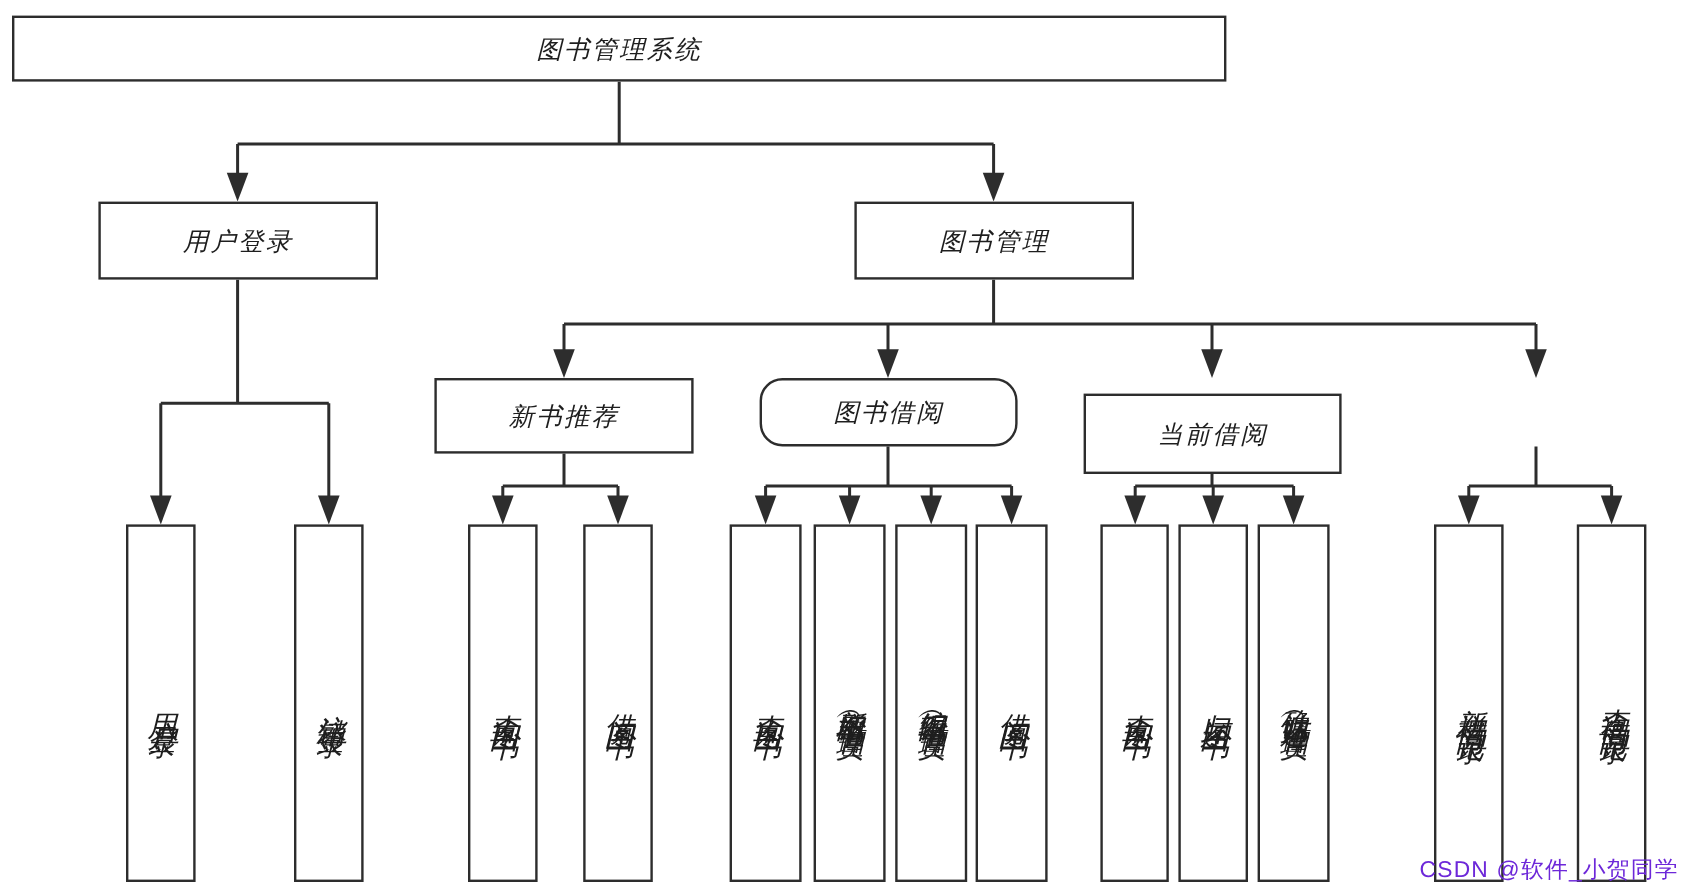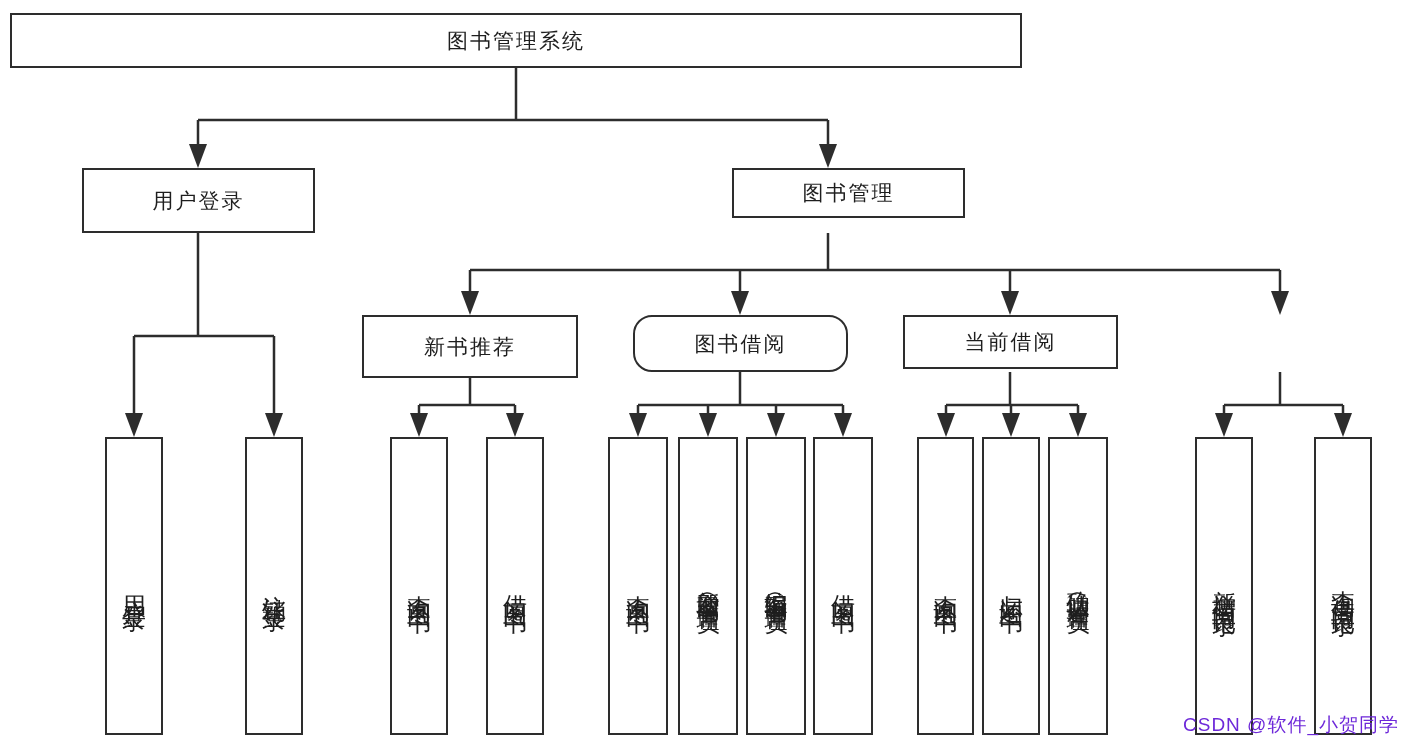--- a/index.html
+++ b/index.html
@@ -24,20 +24,21 @@
   .box {
     position: absolute;
     box-sizing: border-box;
     background: #ffffff;
     border: 2px solid #2d2d2d;
     display: flex;
     align-items: center;
     justify-content: center;
     color: #1e1e1e;
     z-index: 2;
+    font-style: italic;
   }
   .h-box {
     font-size: 21px;
     letter-spacing: 2px;
     white-space: nowrap;
   }
   .v-box .vtext {
     writing-mode: vertical-rl;
     font-size: 24px;
     letter-spacing: 5px;
@@ -104,31 +105,31 @@
     </g>
   </svg>
 
   <div class="box h-box" style="left:10px; top:13px; width:1012px; height:55px;">
     <span>图书管理系统</span>
   </div>
 
   <div class="box h-box" style="left:82px; top:168px; width:233px; height:65px;">
     <span>用户登录</span>
   </div>
-  <div class="box h-box" style="left:712px; top:168px; width:233px; height:50px;margin-left:20px;">
+  <div class="box h-box" style="left:712px; top:168px; width:233px; height:65px;">
     <span>图书管理</span>
   </div>
 
   <div class="box h-box" style="left:362px; top:315px; width:216px; height:63px;">
     <span>新书推荐</span>
   </div>
   <div class="box h-box" style="left:633px; top:315px; width:215px; height:57px;border-radius:19px;">
     <span>图书借阅</span>
   </div>
-  <div class="box h-box" style="left:903px; top:315px; width:215px; height:54px;">
+  <div class="box h-box" style="left:903px; top:328px; width:215px; height:67px;">
     <span>当前借阅</span>
   </div>
 
   <div class="box v-box" style="left:105px; top:437px; width:58px; height:298px;">
     <span class="vtext">用户登录</span>
   </div>
   <div class="box v-box" style="left:245px; top:437px; width:58px; height:298px;">
     <span class="vtext">注销登录</span>
   </div>
 

